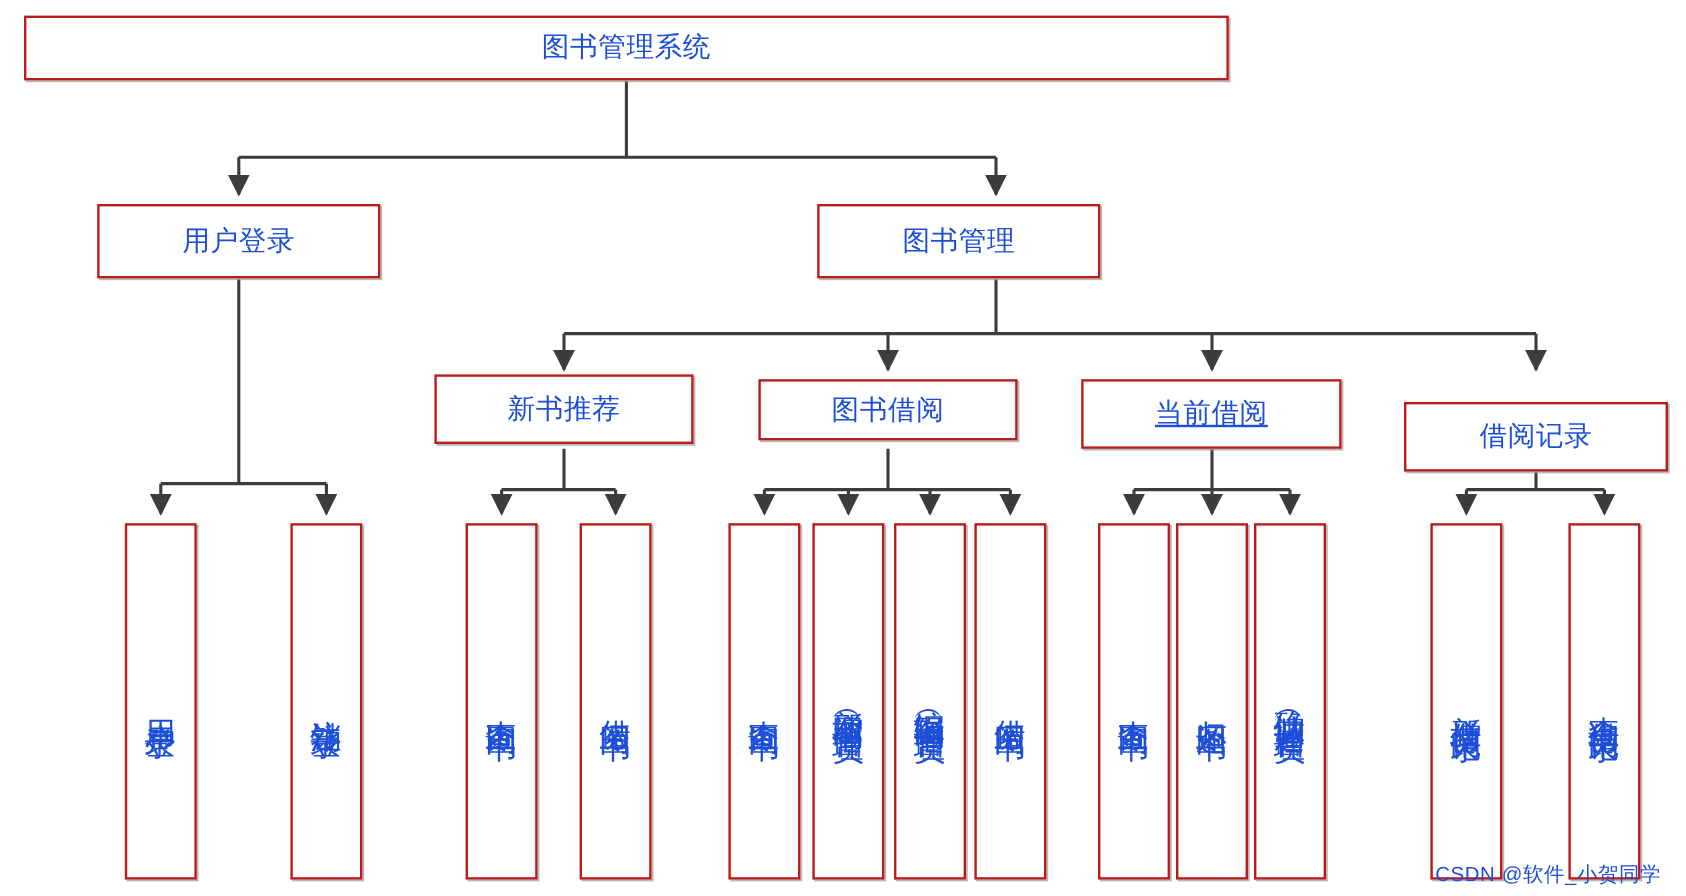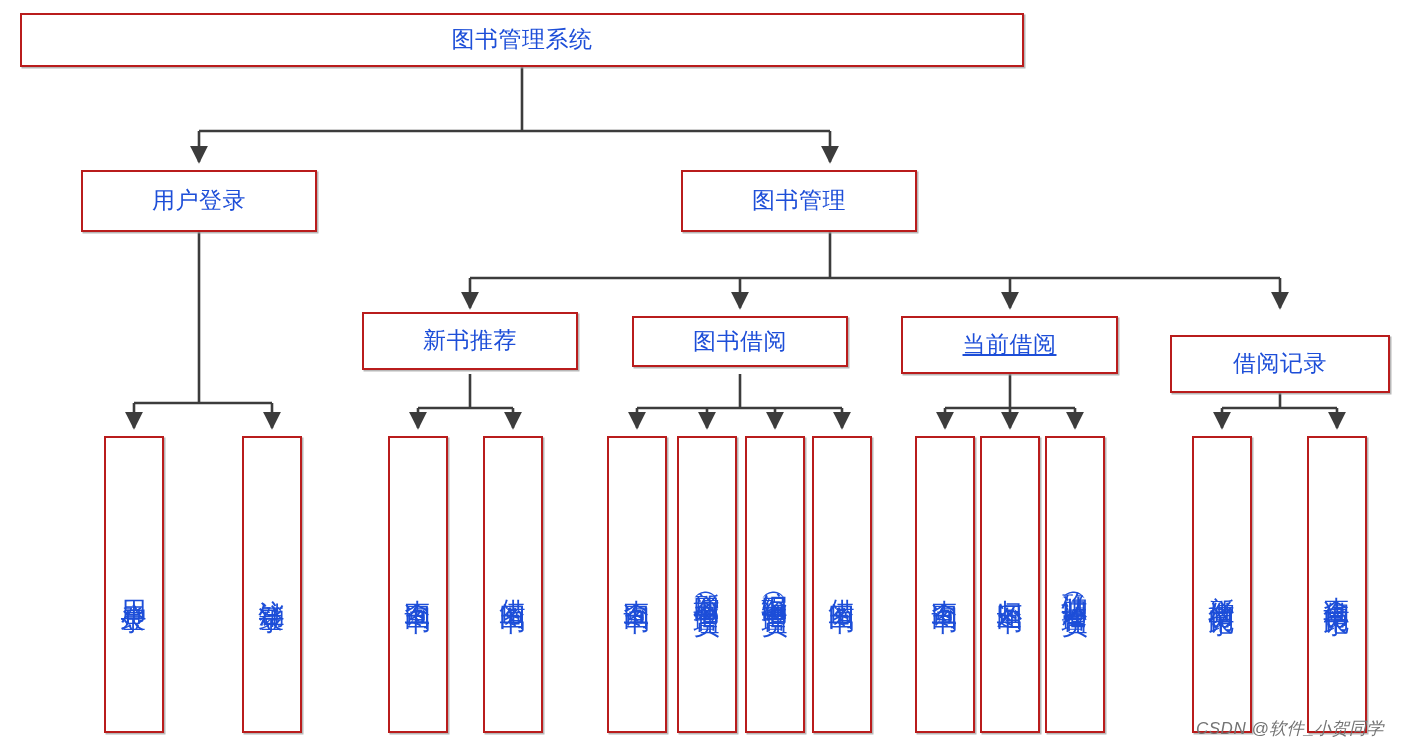--- a/index.html
+++ b/index.html
@@ -54,24 +54,23 @@
     text-orientation: upright;
     font-size: 26px;
     letter-spacing: 3px;
     line-height: 1;
     white-space: nowrap;
     max-height: 100%;
   }
   .watermark {
     position: absolute;
     font-size: 17px;
-    color: #737373;
+    color: #1d4ed8;
     white-space: nowrap;
     letter-spacing: 0.5px;
-    font-style: italic;
   }
 </style>
 </head>
 <body>
 
 <div id="canvas">
 
   <svg class="links" viewBox="0 0 1405 747">
     <defs>
       <marker id="arrow" viewBox="0 0 10 10" refX="9" refY="5" markerWidth="7" markerHeight="7" orient="auto-start-reverse">

